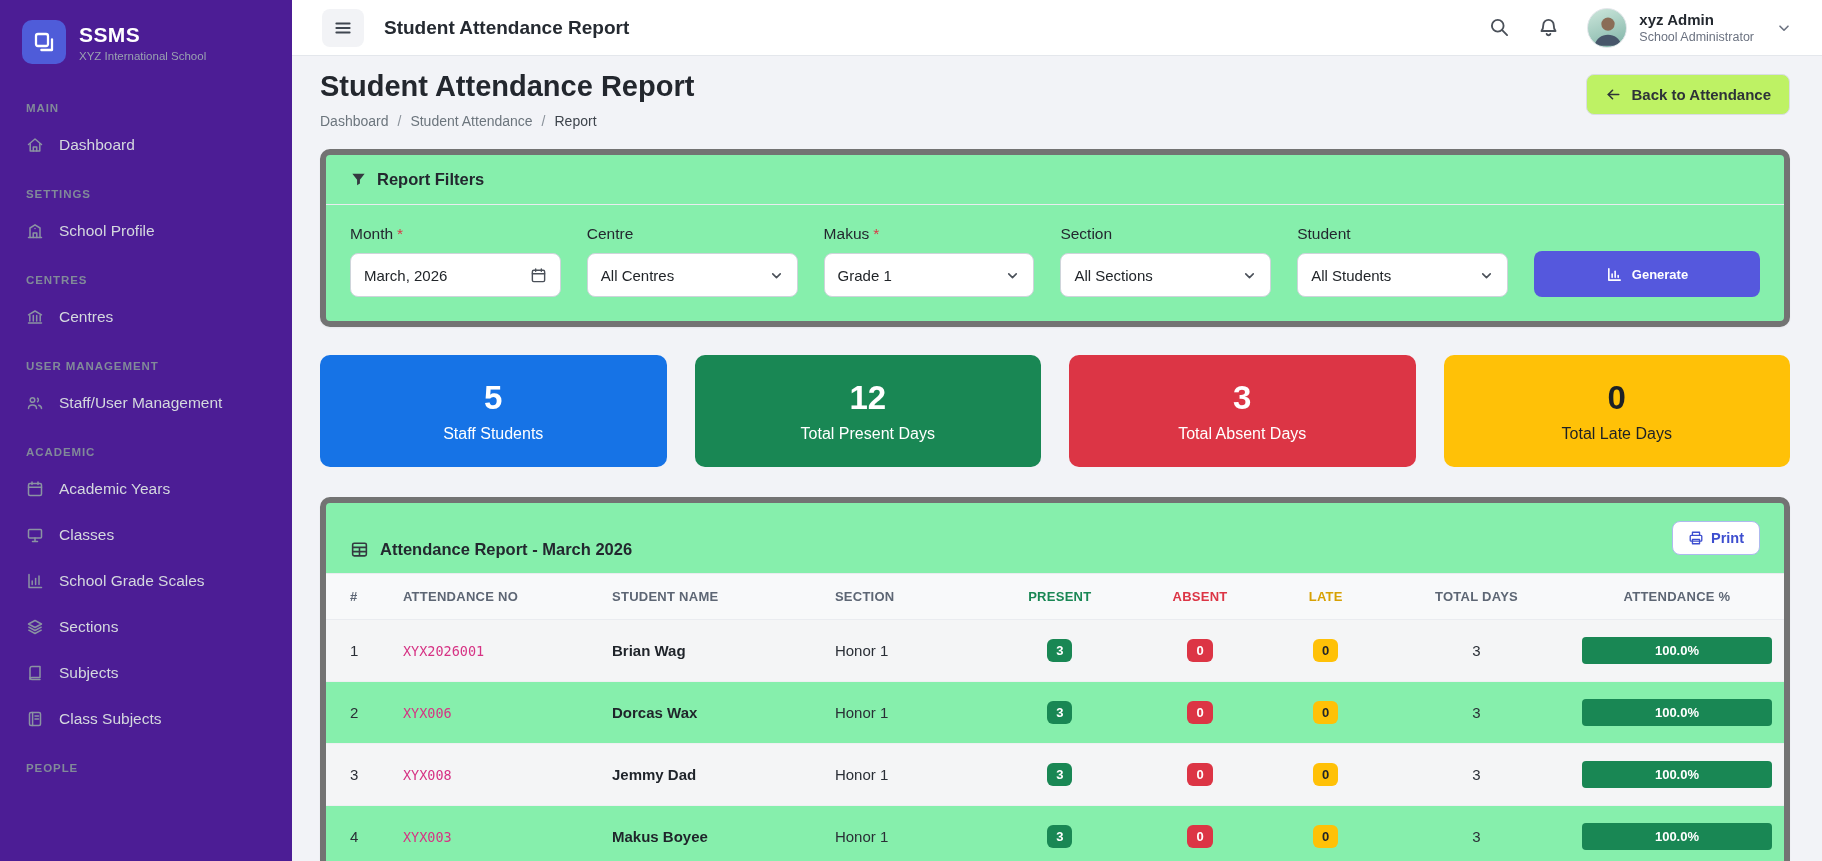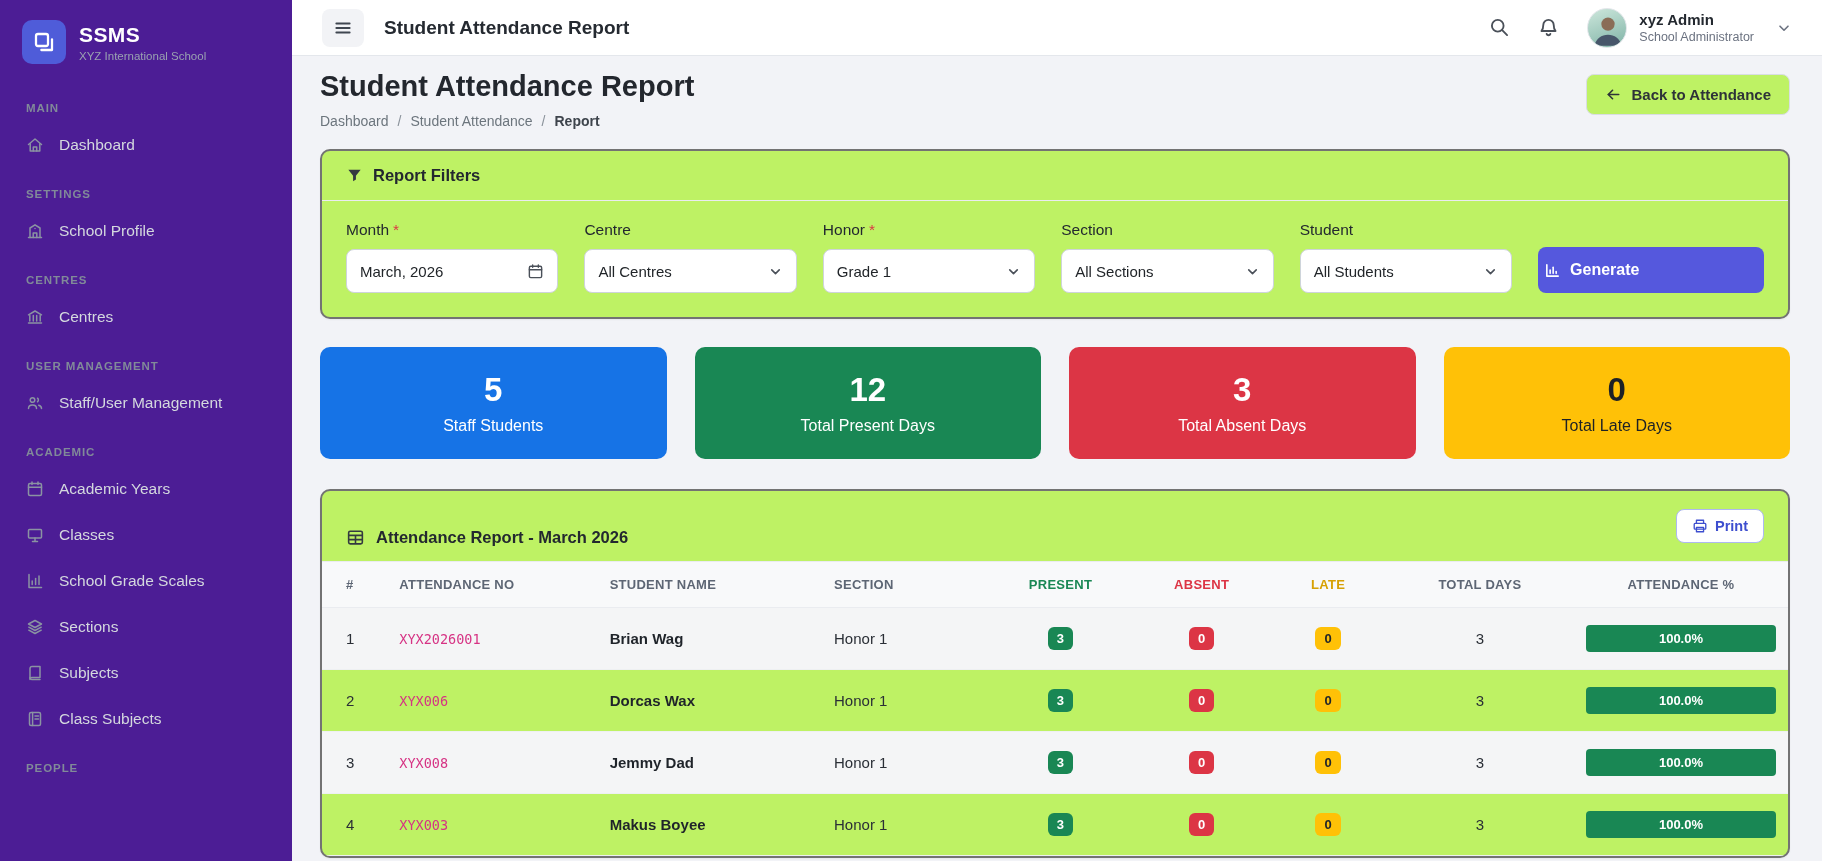--- a/index.html
+++ b/index.html
@@ -38,36 +38,36 @@
   .user-role { font-size:12.5px; color:#6b7280; margin-top:2px; }
   .chip-chev { color:#6b7280; margin-left:10px; }
 
   
   .content { flex:1; padding:14px 32px 0 28px; overflow:hidden; }
 
   .page-head { display:flex; justify-content:space-between; align-items:flex-start; }
   .page-title { font-size:29px; font-weight:700; color:#23272e; }
   .breadcrumb { margin-top:10px; font-size:14px; color:#6c757d; display:flex; align-items:center; gap:9px; }
   .crumb { color:#6c757d; cursor:pointer; }
-  .crumb.current { color:#3e444c; font-weight:700; cursor:default; }
+  .crumb.current { color:#3e444c; font-weight:400; cursor:default; }
   .sep::after { content:"/"; color:#8a919a; }
   .btn-back { display:flex; align-items:center; gap:10px; background:#bef264; border:1px solid #d9dde3; border-radius:8px; padding:11px 18px; font-size:15px; font-weight:600; color:#2e3338; cursor:pointer; margin-top:4px; font-family:inherit; }
 
-  .card { background:#bef264; border:2px solid #737373; border-radius:10px; box-shadow:0 1px 2px rgba(16,24,40,.05); }
+  .card { background:#86efac; border:6px solid #737373; border-radius:10px; box-shadow:0 1px 2px rgba(16,24,40,.05); }
   .filters-card { margin-top:20px; }
   .card-head { display:flex; align-items:center; gap:10px; padding:15px 24px; border-bottom:1px solid #eaecf0; font-size:16.5px; font-weight:700; color:#23282f; }
   .card-head .hd-ico { color:#343a40; display:flex; }
 
   .filters-body { padding:20px 24px 24px; display:flex; gap:26px; align-items:flex-end; }
   .field { flex:1; min-width:0; }
   .field-label { font-size:15.5px; color:#23282f; margin-bottom:10px; }
   .req::after { content:"*"; color:#dc3545; margin-left:4px; }
   .control { height:44px; border:1px solid #ced4da; border-radius:8px; background:#fff; display:flex; align-items:center; justify-content:space-between; gap:8px; padding:0 13px; font-size:15px; color:#212529; cursor:pointer; }
   .control .ctl-ico { color:#4a5059; display:flex; }
-  .btn-generate { width:226px; min-width:226px; height:46px; border:none; border-radius:8px; background:#5558dd; color:#fff; font-size:16px; font-weight:600; display:flex; align-items:center; gap:9px; cursor:pointer; font-family:inherit; }
+  .btn-generate { width:226px; min-width:226px; height:46px; border:none; border-radius:8px; background:#5558dd; color:#fff; font-size:13px; font-weight:600; display:flex; align-items:center; justify-content:center; gap:9px; cursor:pointer; font-family:inherit; }
 
   .stats { display:flex; gap:28px; margin-top:28px; }
   .stat-card { flex:1; height:112px; border-radius:10px; display:flex; flex-direction:column; align-items:center; justify-content:center; gap:8px; color:#fff; }
   .stat-card.dark-text { color:#1d2126; }
   .stat-value { font-size:33px; font-weight:700; }
   .stat-label { font-size:16px; }
 
   .report-card { margin-top:30px; overflow:hidden; }
   .report-head { display:flex; align-items:center; justify-content:space-between; padding:14px 24px; }
   .report-title-wrap { display:flex; align-items:center; gap:11px; font-size:16.5px; font-weight:700; color:#23282f;margin-top:23px; }
@@ -325,21 +325,21 @@
           <div class="control">
             <span>All Centres</span>
             <span class="ctl-ico">
                 <svg width="15" height="15" viewBox="0 0 18 18" fill="none" stroke="currentColor" stroke-width="1.9" stroke-linecap="round" stroke-linejoin="round">
                   <path d="m4.5 7 4.5 4.5L13.5 7"></path>
                 </svg>
               </span>
           </div>
         </div>
         <div class="field">
-          <div class="field-label"><span class="req">Honor</span></div>
+          <div class="field-label"><span class="req">Makus</span></div>
           <div class="control">
             <span>Grade 1</span>
             <span class="ctl-ico">
                 <svg width="15" height="15" viewBox="0 0 18 18" fill="none" stroke="currentColor" stroke-width="1.9" stroke-linecap="round" stroke-linejoin="round">
                   <path d="m4.5 7 4.5 4.5L13.5 7"></path>
                 </svg>
               </span>
           </div>
         </div>
         <div class="field">

